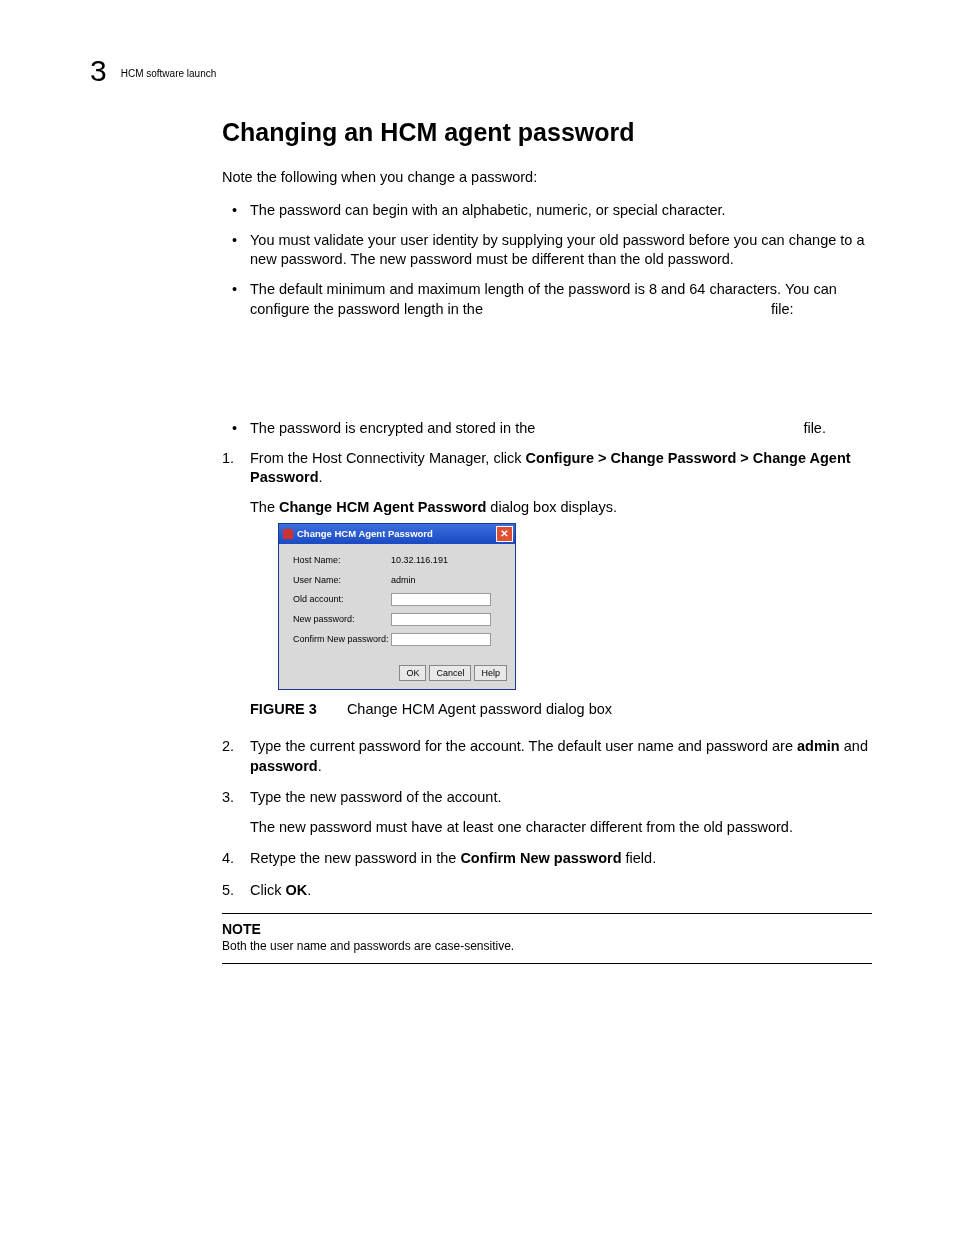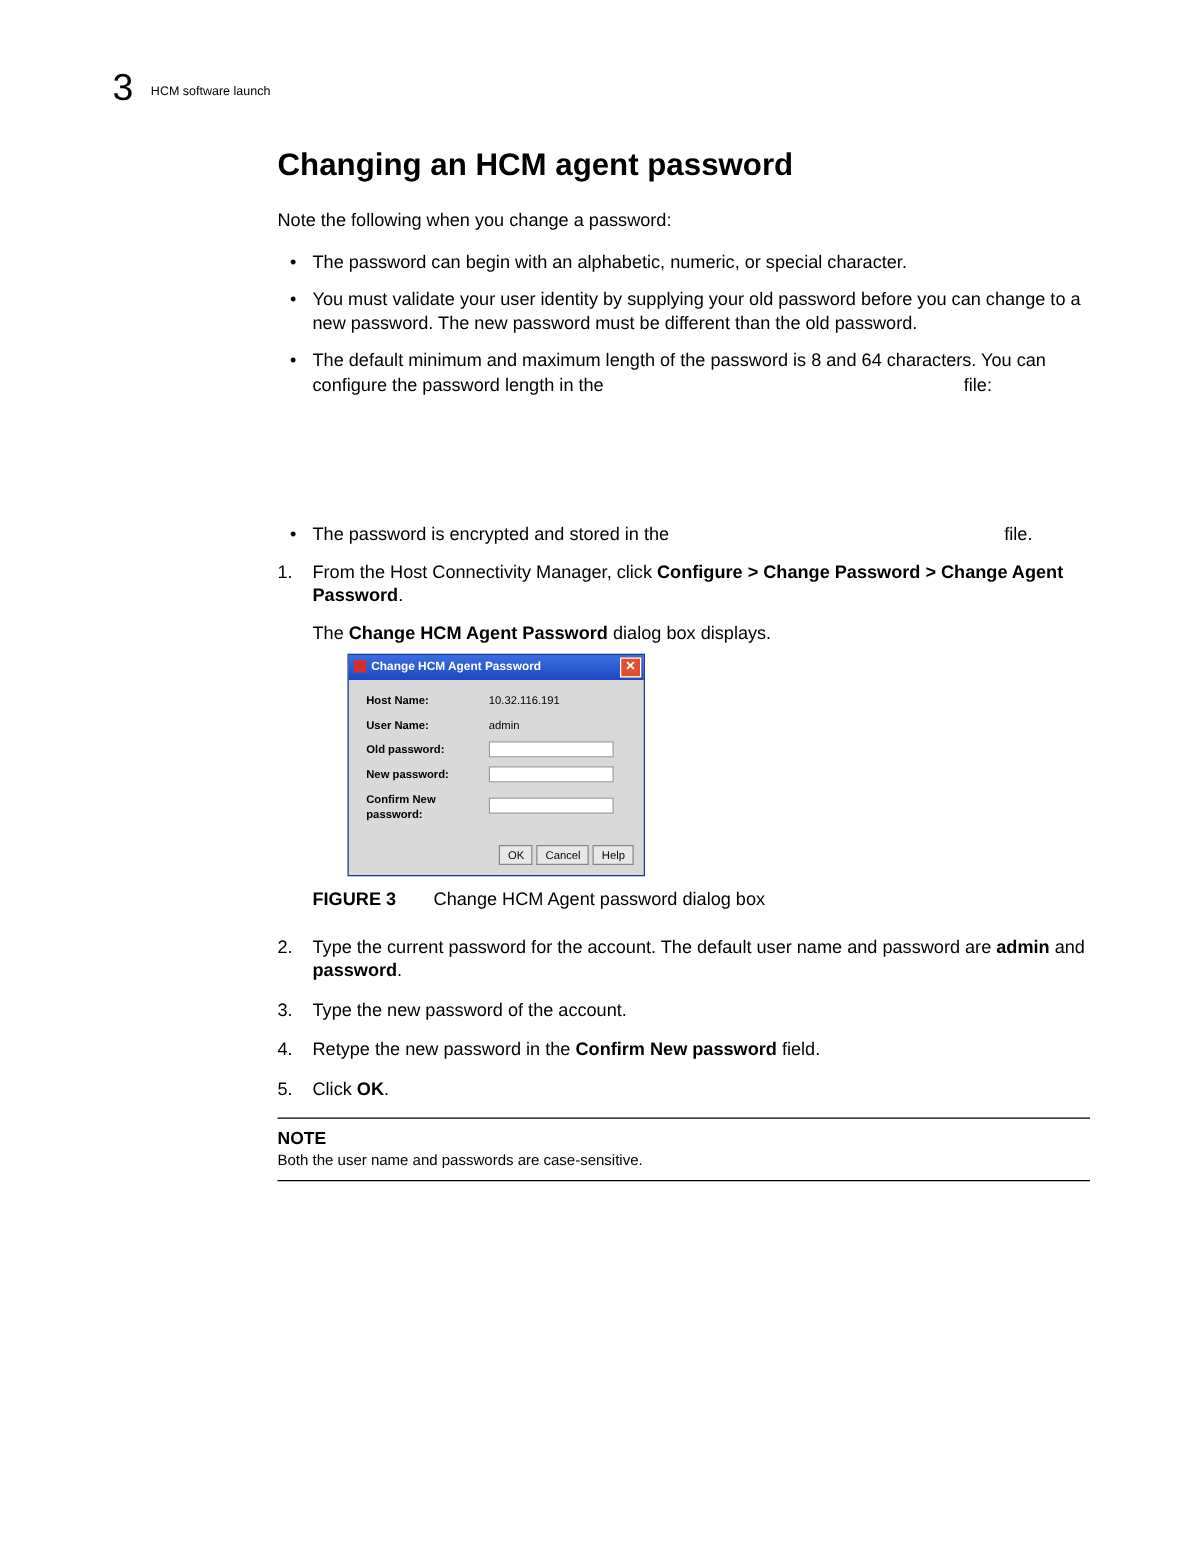--- a/index.html
+++ b/index.html
@@ -157,21 +157,20 @@
   }
   .drow {
     display: flex;
     align-items: center;
     margin-bottom: 7px;
   }
   .drow .dlabel {
     width: 98px;
     font-size: 9px;
     color: #000;
-    font-weight: bold;
   }
   .drow .dval {
     font-size: 9px;
   }
   .drow input.dfield {
     width: 100px;
     height: 13px;
     border: 1px solid #9a9a9a;
     background: #fff;
     box-sizing: border-box;
@@ -240,21 +239,21 @@
           <div class="dbody">
             <div class="drow">
               <span class="dlabel">Host Name:</span>
               <span class="dval">10.32.116.191</span>
             </div>
             <div class="drow">
               <span class="dlabel">User Name:</span>
               <span class="dval">admin</span>
             </div>
             <div class="drow">
-              <span class="dlabel">Old password:</span>
+              <span class="dlabel">Old account:</span>
               <input class="dfield" type="password" style="">
             </div>
             <div class="drow">
               <span class="dlabel">New password:</span>
               <input class="dfield" type="password" style="">
             </div>
             <div class="drow">
               <span class="dlabel">Confirm New password:</span>
               <input class="dfield" type="password" style="">
             </div>
@@ -272,20 +271,21 @@
       </li>
 
       <li>
         <span class="num">2.</span>
         <span>Type the current password for the account. The default user name and password are </span><span class="bold">admin</span><span> and </span><span class="bold">password</span><span>.</span>
       </li>
 
       <li>
         <span class="num">3.</span>
         <span>Type the new password of the account.</span>
+        <p>The new password must have at least one character different from the old password.</p>
       </li>
 
       <li>
         <span class="num">4.</span>
         <span>Retype the new password in the </span><span class="bold">Confirm New password</span><span> field.</span>
       </li>
 
       <li>
         <span class="num">5.</span>
         <span>Click </span><span class="bold">OK</span><span>.</span>

